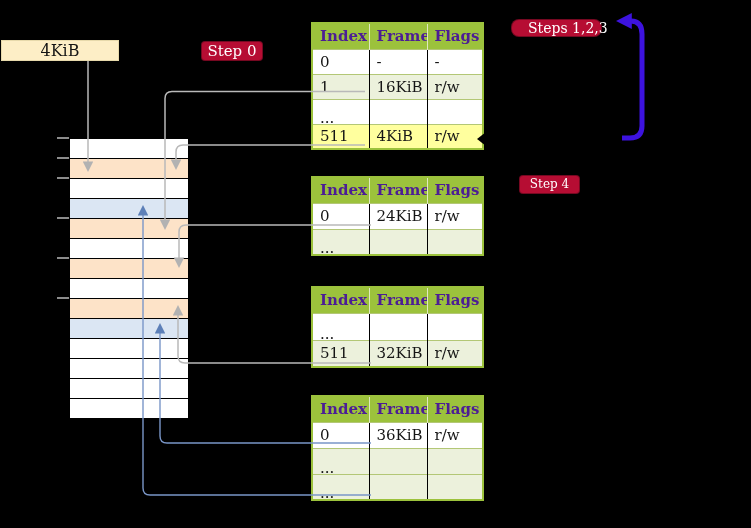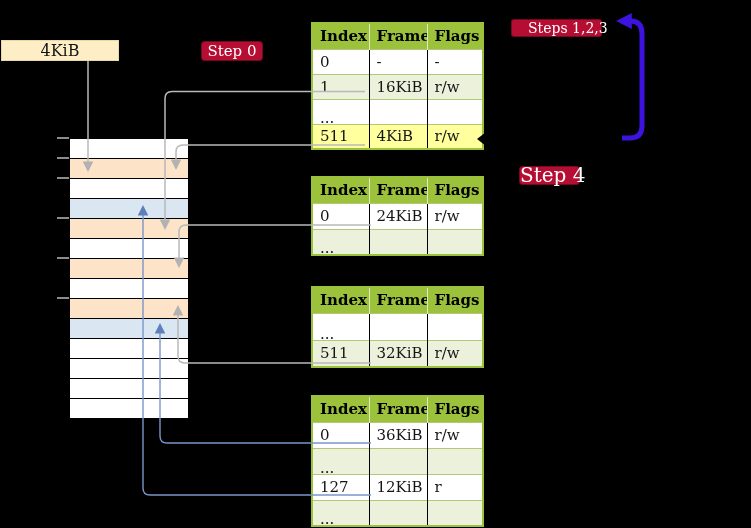--- a/index.html
+++ b/index.html
@@ -10,38 +10,38 @@
   .frame-label{position:absolute;left:1px;top:40px;width:118px;height:21px;
     background:var(--label_beige);border:1px solid #e7d9ab;box-sizing:border-box;
     color:#141414;font-size:16px;line-height:19px;text-align:center;}
 
   
   .badge{position:absolute;color:#fff;text-align:center;white-space:nowrap;
     box-sizing:border-box;border:1px solid rgba(0,0,0,0.35);}
   .badge.red{background:var(--badge_red);}
   .badge.violet{background:var(--badge_violet);}
   #badge-step0   {left:201px;top:41px;width:62px;height:20px;border-radius:4px;font-size:15px;line-height:18px;}
-  #badge-steps123{left:511px;top:19px;width:91px;height:18px;border-radius:3px;font-size:14px;line-height:16px;padding-left:16px;}
+  #badge-steps123{left:511px;top:19px;width:91px;height:18px;border-radius:8px;font-size:14px;line-height:16px;padding-left:16px;}
   #badge-steps1234{left:650px;top:18px;width:99px;height:19px;border-radius:2px;font-size:14px;line-height:17px;}
-  #badge-step4   {left:519px;top:166px;width:61px;height:19px;border-radius:4px;font-size:20px;line-height:17px;}
+  #badge-step4   {left:519px;top:175px;width:61px;height:19px;border-radius:4px;font-size:12px;line-height:17px;}
 
   
   .memory-strip{position:absolute;left:70px;top:138px;width:118px;border-top:1px solid #000;}
   .memory-cell{height:19px;border-bottom:1px solid #000;}
   .cell-white{background:#ffffff;}
   .cell-peach{background:var(--memory_peach);}
   .cell-blue {background:var(--memory_blue);}
   .tick{position:absolute;left:57px;width:12px;height:2px;background:#8c8c8c;}
 
   
   table.pt{position:absolute;width:171px;border-collapse:collapse;table-layout:fixed;
     background:var(--table_header_green);border:2px solid var(--table_header_green);}
   table.pt td{font-size:15px;color:#151515;padding:0 0 0 7px;overflow:hidden;white-space:nowrap;}
   table.pt tr.hd{height:26px;}
-  table.pt tr.hd td{background:var(--table_header_green);color:#000000;font-weight:bold;
+  table.pt tr.hd td{background:var(--table_header_green);color:#4c1d95;font-weight:bold;
     border-right:1px solid #dfe8c2;}
   table.pt tr.hd td:last-child{border-right:none;}
   table.pt tr.br td{border-right:1px solid #000;border-top:1px solid #b3c776;}
   table.pt tr.br td:last-child{border-right:none;}
   .t1 tr.br{height:25px;} .t2 tr.br{height:26px;} .t3 tr.br{height:27px;} .t4 tr.br{height:26px;}
   .t1{left:311px;top:22px;} .t2{left:311px;top:176px;} .t3{left:311px;top:286px;} .t4{left:311px;top:395px;}
   td.bgw{background:#ffffff;}
   td.bgg{background:var(--row_green);}
   td.bgy{background:var(--highlight_yellow);}
   td.dots{vertical-align:bottom;padding-bottom:3px;line-height:12px;}
@@ -186,25 +186,20 @@
     </tr>
     <tr class="br">
       <td class="bgw">0</td>
       <td class="bgw">36KiB</td>
       <td class="bgw">r/w</td>
     </tr>
     <tr class="br">
       <td class="bgg dots">...</td>
       <td class="bgg"></td>
       <td class="bgg"></td>
-    </tr>
-    <tr class="br">
-      <td class="bgw">127</td>
-      <td class="bgw">12KiB</td>
-      <td class="bgw">r</td>
     </tr>
     <tr class="br">
       <td class="bgg dots">...</td>
       <td class="bgg"></td>
       <td class="bgg"></td>
     </tr>
   </tbody>
     </table>
 
   <svg id="overlay" width="751" height="528" viewBox="0 0 751 528">

